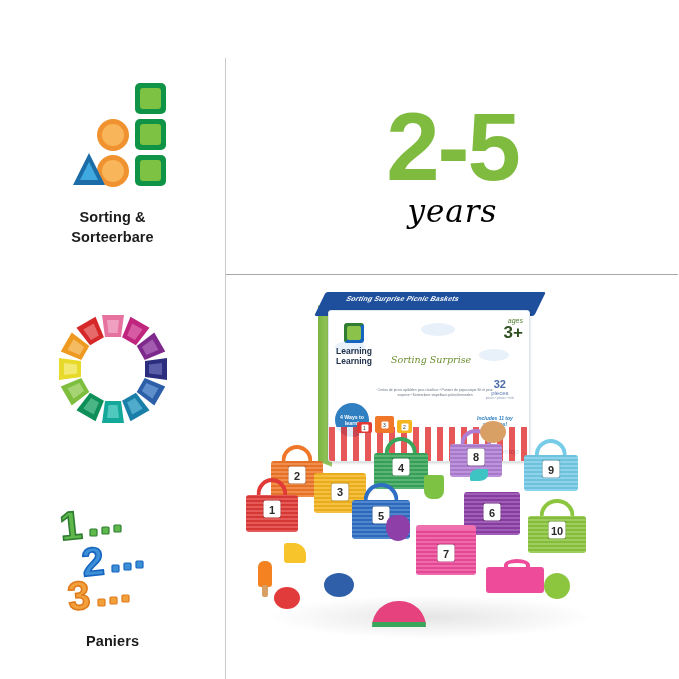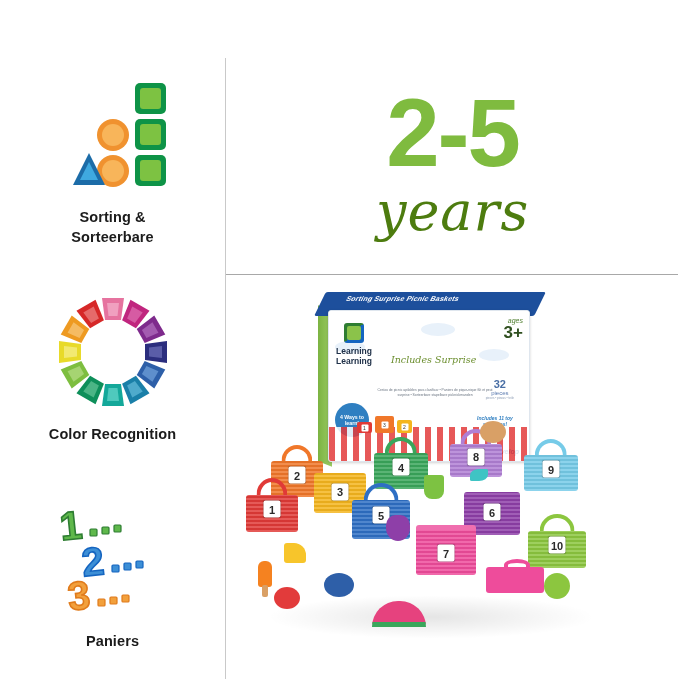--- a/index.html
+++ b/index.html
@@ -60,22 +60,22 @@
     display: flex; flex-direction: column;
     align-items: center; justify-content: center;
   }
   .age-range {
     color: #7fbb3f;
     font-size: 96px; font-weight: bold; line-height: 0.92;
     letter-spacing: -2px;
     font-family: "Liberation Sans", sans-serif;
   }
   .age-unit {
-    color: #4d7c0f;
-    font-size: 54px;
+    color: #000000;
+    font-size: 31px;
     margin-top: 2px;
     font-family: "DejaVu Serif", serif;
     font-style: italic;
     font-weight: normal;
     letter-spacing: 1px;
   }
 
   .product-panel {
     position: absolute; left: 226px; top: 275px; width: 453px; height: 404px;
     overflow: hidden;
@@ -289,21 +289,20 @@
                 <path d="M-11 -54 L11 -54 L8 -32 L-8 -32 Z" fill="#EE9A21"></path>
                 <path d="M-6 -49 L6 -49 L4.5 -36 L-4.5 -36 Z" fill="#F5BB63"></path>
               </g>
             <g transform="rotate(330)">
                 <path d="M-11 -54 L11 -54 L8 -32 L-8 -32 Z" fill="#D62828"></path>
                 <path d="M-6 -49 L6 -49 L4.5 -36 L-4.5 -36 Z" fill="#E66A6A"></path>
               </g>
           </g>
         </svg>
       </div>
-      <div class="feature-label">Color Recognition</div>
     </div>
 
     <div class="feature">
       <div class="feature-art">
         <svg width="126" height="112" viewBox="0 0 126 112">
 
           <text x="10" y="36" font-family="Liberation Sans, sans-serif" font-size="40" font-weight="bold" fill="#5FB84B" stroke="#2E7D32" stroke-width="1.6" transform="rotate(-6 25 26)">1</text>
           <g fill="#5FB84B" stroke="#2E7D32" stroke-width="1.2">
             <rect x="40" y="26" width="7" height="7" rx="1"></rect>
             <rect x="52" y="24" width="7" height="7" rx="1"></rect>
@@ -354,21 +353,21 @@
             <span>Learning</span><br>
             <span>Learning</span>
           </div>
         </div>
 
         <div class="box-ages">
           <span class="lbl">ages</span>
           <span class="num">3+</span>
         </div>
 
-        <div class="box-sub">Includes Surprise</div>
+        <div class="box-sub">Sorting Surprise</div>
         <div class="box-desc">Cestas de picnic apilables para clasificar • Paniers de pique-nique fût et peut surprise • Sorteerbare stapelbare picknickmanden</div>
 
         <div class="box-pieces">
           <span class="num">32</span>
           <span class="lbl">pieces</span>
           <span class="sub">pieces • piezas • teile</span>
         </div>
 
         <div class="badge-ways">4 Ways to learn!</div>
         <div class="badge-surprise">Includes 11 toy surprises!</div>
@@ -433,21 +432,21 @@
         <div class="body" style="background-color:#8E3FA8;height:82%;"></div>
         <div class="num">6</div>
       </div>
 
       <div class="basket" style="left:298px; top:16px; width:54px; height:50px;">
         <div class="handle" style="border-color:#76CBE8;"></div>
         <div class="body" style="background-color:#76CBE8;"></div>
         <div class="num">9</div>
       </div>
 
-      <div class="basket" style="left:302px; top:91px; width:58px; height:52px;">
+      <div class="basket" style="left:302px; top:76px; width:58px; height:52px;">
         <div class="handle" style="border-color:#8CC63F;"></div>
         <div class="body" style="background-color:#8CC63F;"></div>
         <div class="num">10</div>
       </div>
 
       <div class="basket" style="left:190px; top:100px; width:60px; height:50px;">
         <div class="body" style="background-color:#EE4C9B;height:100%;border-top:5px solid #F06FAF;"></div>
         <div class="num">7</div>
       </div>
 

